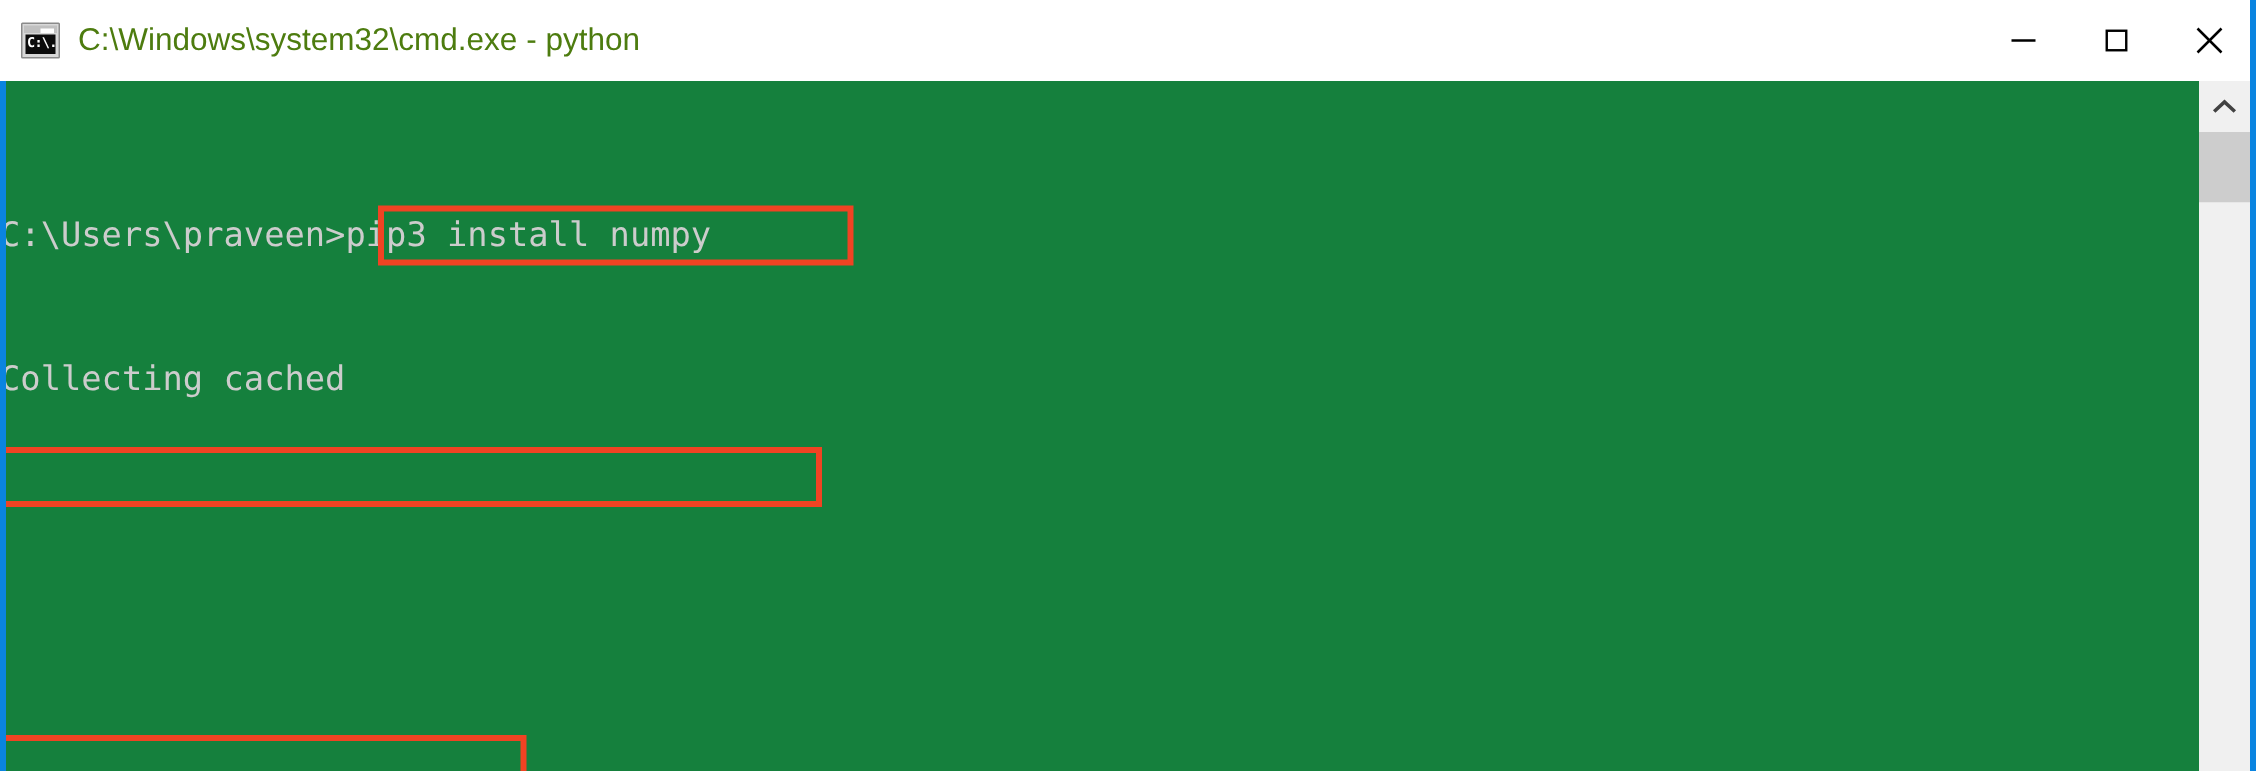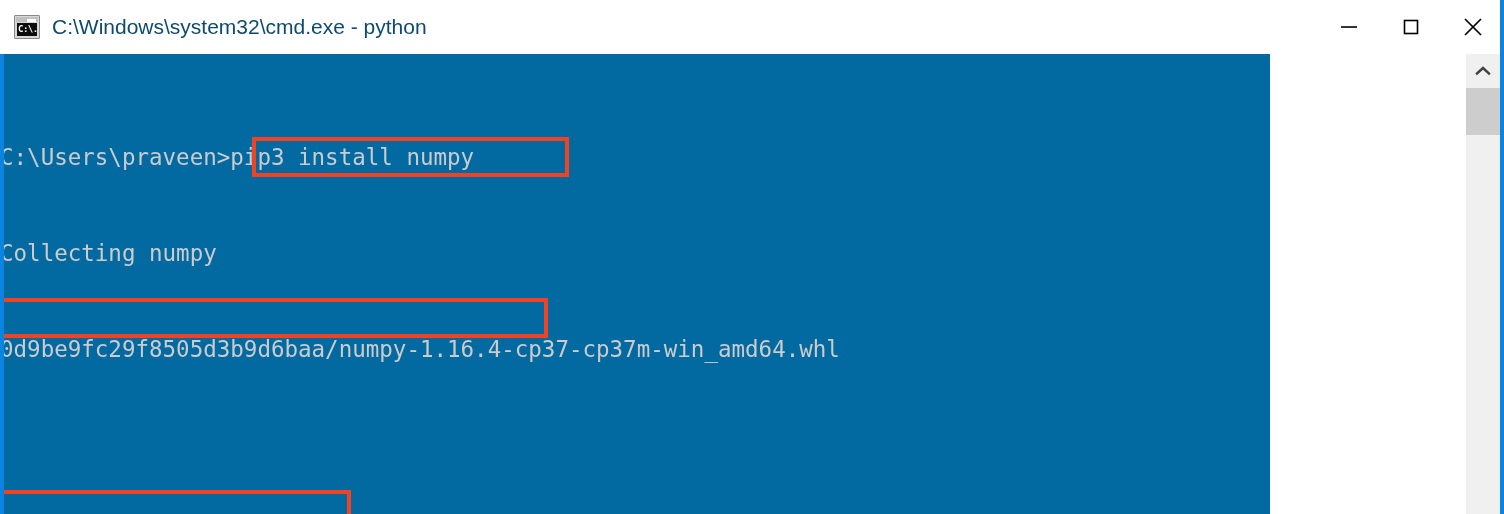--- a/index.html
+++ b/index.html
@@ -92,21 +92,21 @@
     line-height: 13px;
     text-align: left;
     padding-left: 1px;
     letter-spacing: -0.5px;
     overflow: hidden;
   }
 
   #title-text {
     font-family: "Liberation Sans", sans-serif;
     font-size: 21px;
-    color: #0c4a6e;
+    color: #4d7c0f;
     white-space: nowrap;
     line-height: 54px;
     flex: 0 1 auto;
   }
 
   #window-controls {
     margin-left: auto;
     display: flex;
     height: 54px;
     flex: 0 0 auto;
@@ -119,23 +119,23 @@
     justify-content: center;
     background: transparent;
   }
   .win-btn svg { display: block; }
 
   
   #terminal {
     position: absolute;
     left: 0;
     top: 54px;
-    width: 1270px;
+    width: 1466px;
     height: 460px;
-    background: #0369a1;
+    background: #15803d;
     overflow: hidden;
     z-index: 10;
   }
   #terminal-lines {
     position: absolute;
     left: 0;
     top: 23px;
     width: 1466px;
     font-family: "DejaVu Sans Mono", monospace;
     font-size: 22.5px;
@@ -226,22 +226,21 @@
           <line x1="5" y1="5" x2="21" y2="21" stroke="#000000" stroke-width="1.7"></line>
           <line x1="21" y1="5" x2="5" y2="21" stroke="#000000" stroke-width="1.7"></line>
         </svg>
       </div>
     </div>
   </div>
 
   <div id="terminal">
     <div id="terminal-lines">
       <div class="tline">C:\Users\praveen&gt;pip3 install numpy</div>
-      <div class="tline">Collecting numpy</div>
-      <div class="tline">0d9be9fc29f8505d3b9d6baa/numpy-1.16.4-cp37-cp37m-win_amd64.whl</div>
+      <div class="tline">Collecting cached</div>
       
       
       
       
       
       
       
       
       
     </div>

